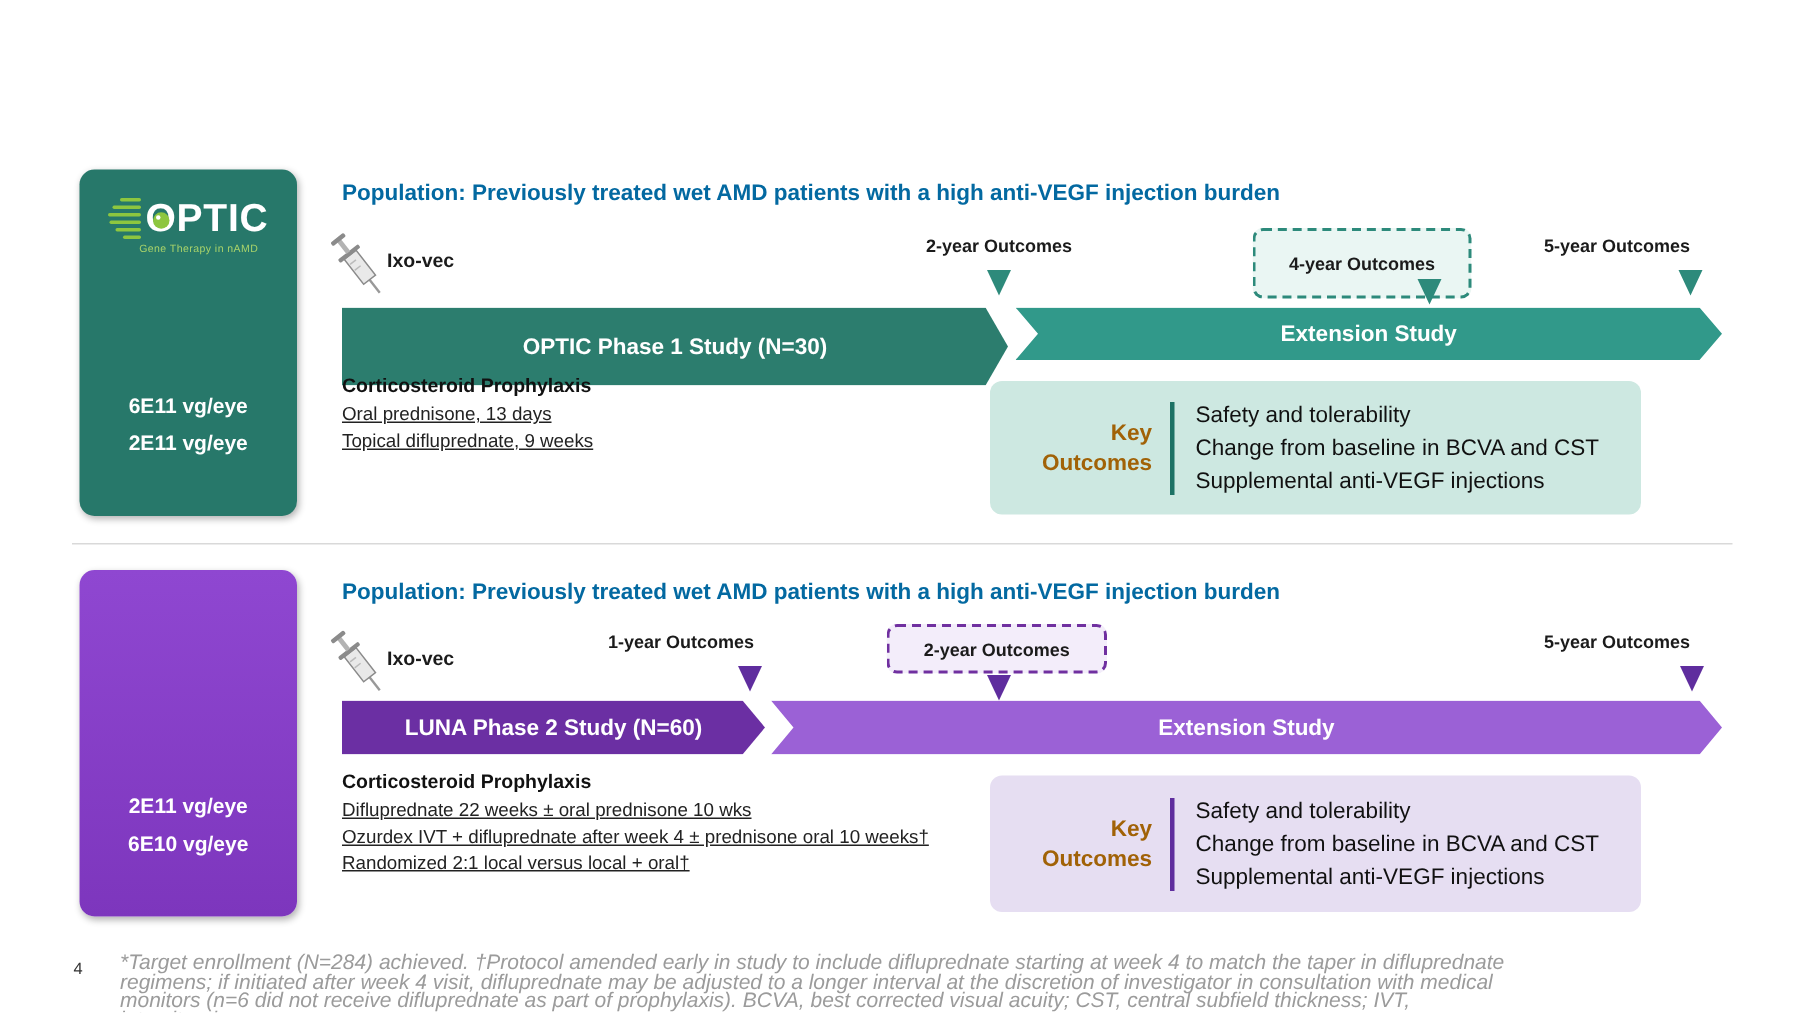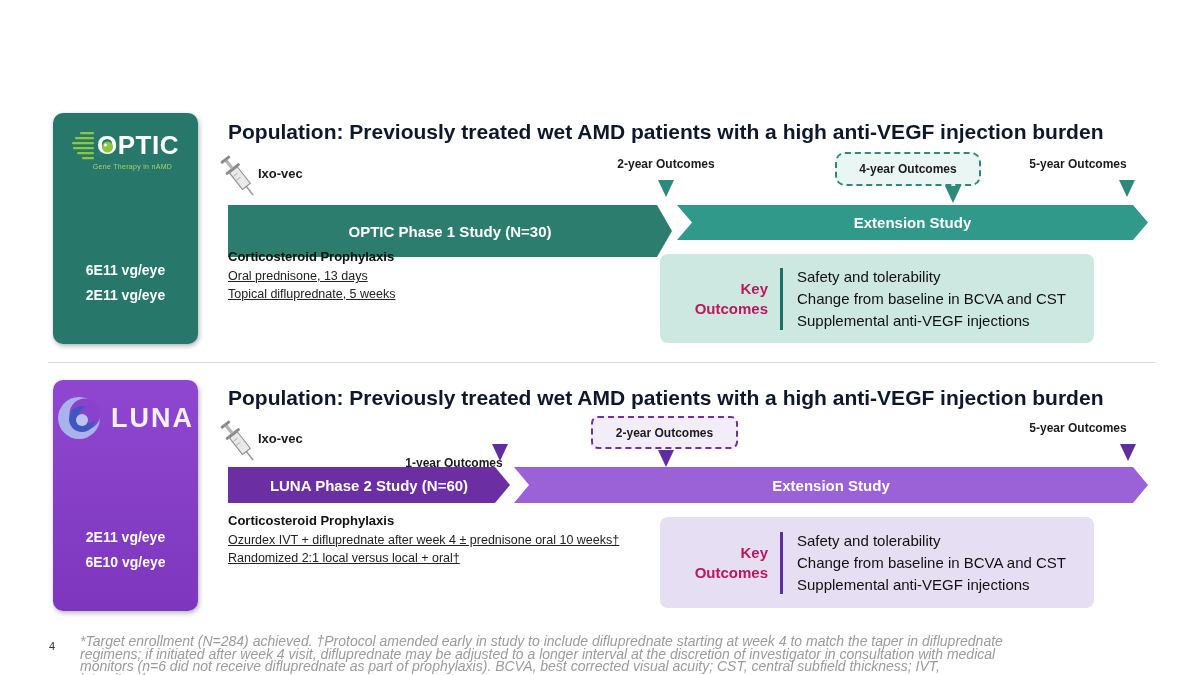--- a/index.html
+++ b/index.html
@@ -21,21 +21,21 @@
   .optic-pupil::after { content:''; position:absolute; width:3px; height:3px; top:2px; left:2px;
                         background:#fff; border-radius:50%; }
   .logo-sub { position:absolute; top:50px; left:14px; right:0; text-align:center;
               color:#a8d36a; font-size:7px; letter-spacing:.3px; }
   .luna-text { color:#f5f0fb; font-size:27px; font-weight:bold; letter-spacing:2px; }
 
   .doses { position:absolute; bottom:36px; left:0; right:0; text-align:center;
            color:#fff; font-size:14px; font-weight:600; line-height:25px; }
 
   
-  .population { position:absolute; left:228px; font-size:21px; font-weight:bold; color:#0f172a; white-space:nowrap; }
+  .population { position:absolute; left:228px; font-size:15px; font-weight:bold; color:#0369a1; white-space:nowrap; }
   .population.optic { top:120px; }
   .population.luna  { top:386px; }
 
   .syringe { position:absolute; width:26px; height:48px; transform:rotate(-38deg); }
   .syringe.optic { left:226px; top:153px; }
   .syringe.luna  { left:226px; top:418px; }
   .ixovec { position:absolute; font-size:13px; font-weight:bold; color:#1b1b1b; }
   .ixovec.optic { left:258px; top:166px; }
   .ixovec.luna  { left:258px; top:431px; }
 
@@ -44,26 +44,26 @@
               color:#1b1b1b; white-space:nowrap; }
   .ms-badge { position:absolute; border:2px dashed; border-radius:7px; display:flex;
               align-items:center; justify-content:center; font-size:12px; font-weight:bold; color:#1b1b1b; }
   .tri { position:absolute; width:0; height:0; transform:translateX(-50%);
          border-left:8px solid transparent; border-right:8px solid transparent; }
   .tri.teal   { border-top:17px solid #2d8a7b; }
   .tri.purple { border-top:17px solid #5f2d9e; }
 
   #o-ms0 { left:666px;  top:157px; }
   #o-tri0{ left:666px;  top:180px; }
-  #o-badge{ left:835px; top:152px; width:146px; height:34px; border-color:#2d8a7b; background:#eaf6f3;border-radius:10px; }
+  #o-badge{ left:835px; top:152px; width:146px; height:47px; border-color:#2d8a7b; background:#eaf6f3; }
   #o-tri1{ left:953px;  top:186px; }
   #o-ms2 { left:1078px; top:157px; }
   #o-tri2{ left:1127px; top:180px; }
 
-  #l-ms0 { left:454px;  top:421px;margin-top:35px; }
+  #l-ms0 { left:454px;  top:421px; }
   #l-tri0{ left:500px;  top:444px; }
   #l-badge{ left:591px; top:416px; width:147px; height:33px; border-color:#7030a0; background:#f3edfa; }
   #l-tri1{ left:666px;  top:450px; }
   #l-ms2 { left:1078px; top:421px; }
   #l-tri2{ left:1128px; top:444px; }
 
   
   .bar { position:absolute; display:flex; align-items:center; justify-content:center;
          color:#fff; font-size:15px; font-weight:bold; white-space:nowrap; }
   .bar.head { clip-path:polygon(0 0, calc(100% - 15px) 0, 100% 50%, calc(100% - 15px) 100%, 0 100%); }
@@ -78,21 +78,21 @@
   .cortico.optic { top:249px; }
   .cortico.luna  { top:513px; }
   .cortico .ttl { font-size:13px; font-weight:bold; color:#111; margin-bottom:4px; }
   .cortico .line { font-size:12.5px; line-height:17.5px;text-decoration:underline; }
 
   
   .keybox { position:absolute; left:660px; width:434px; border-radius:8px; display:flex; align-items:center; }
   .keybox.optic { top:254px; height:89px; background:#cde8e1; }
   .keybox.luna  { top:517px; height:91px; background:#e6def2; }
   .key-label { width:86px; margin-left:22px; text-align:right; font-size:15px; font-weight:bold;
-               line-height:20px; color:#be185d; }
+               line-height:20px; color:#a16207; }
   .key-div { width:3px; height:62px; margin:0 14px 0 12px; }
   .keybox.optic .key-div { background:#1d7265; }
   .keybox.luna  .key-div { background:#5f2d9e; }
   .key-items { font-size:15px; line-height:22px; color:#111; }
 
   .divider { position:absolute; left:48px; top:362px; width:1107px; height:1px; background:#d9d9d9; }
 
   
   .pagenum { position:absolute; left:49px; top:640px; font-size:11px; color:#333; }
   .footnote { position:absolute; left:80px; top:635px; width:930px; font-size:14px; font-style:italic;
@@ -143,46 +143,36 @@
   <div class="tri teal" id="o-tri1"></div>
   <div class="ms-label" id="o-ms2">5-year Outcomes</div>
   <div class="tri teal" id="o-tri2"></div>
 
   <div class="bar head" id="o-phase">OPTIC Phase 1 Study (N=30)</div>
   <div class="bar flow" id="o-ext">Extension Study</div>
 
   <div class="cortico optic">
     <div class="ttl">Corticosteroid Prophylaxis</div>
     <div class="line">Oral prednisone, 13 days</div>
-    <div class="line">Topical difluprednate, 5 weeks</div>
+    <div class="line">Topical difluprednate, 9 weeks</div>
   </div>
 
   <div class="keybox optic">
     <div class="key-label">Key Outcomes</div>
     <div class="key-div"></div>
     <div class="key-items">
       <div>Safety and tolerability</div>
       <div>Change from baseline in BCVA and CST</div>
       <div>Supplemental anti-VEGF injections</div>
     </div>
   </div>
 
   <div class="divider"></div>
 
   <div class="card luna">
-    <div class="card-logo luna">
-      <svg width="46" height="46" viewBox="0 0 46 46">
-        <circle cx="22" cy="23" r="21" fill="#a9b2ea"></circle>
-        <circle cx="28" cy="19" r="15.5" fill="#8a41cb"></circle>
-        <circle cx="25" cy="24" r="13" fill="#4157c0"></circle>
-        <circle cx="31" cy="20" r="8.5" fill="#8a41cb"></circle>
-        <circle cx="25" cy="25" r="6" fill="#bcc5f2"></circle>
-      </svg>
-      <span class="luna-text">LUNA</span>
-    </div>
     <div class="doses">
       <div>2E11 vg/eye</div>
       <div>6E10 vg/eye</div>
     </div>
   </div>
 
   <div class="population luna">Population: Previously treated wet AMD patients with a high anti-VEGF injection burden</div>
 
   <svg class="syringe luna" viewBox="0 0 24 48">
     <line x1="12" y1="36" x2="12" y2="47" stroke="#999" stroke-width="1.6"></line>
@@ -202,20 +192,21 @@
   </div>
   <div class="tri purple" id="l-tri1"></div>
   <div class="ms-label" id="l-ms2">5-year Outcomes</div>
   <div class="tri purple" id="l-tri2"></div>
 
   <div class="bar head" id="l-phase">LUNA Phase 2 Study (N=60)</div>
   <div class="bar flow" id="l-ext">Extension Study</div>
 
   <div class="cortico luna">
     <div class="ttl">Corticosteroid Prophylaxis</div>
+    <div class="line">Difluprednate 22 weeks ± oral prednisone 10 wks</div>
     <div class="line">Ozurdex IVT + difluprednate after week 4 ± prednisone oral 10 weeks†</div>
     <div class="line">Randomized 2:1 local versus local + oral†</div>
   </div>
 
   <div class="keybox luna">
     <div class="key-label">Key Outcomes</div>
     <div class="key-div"></div>
     <div class="key-items">
       <div>Safety and tolerability</div>
       <div>Change from baseline in BCVA and CST</div>

